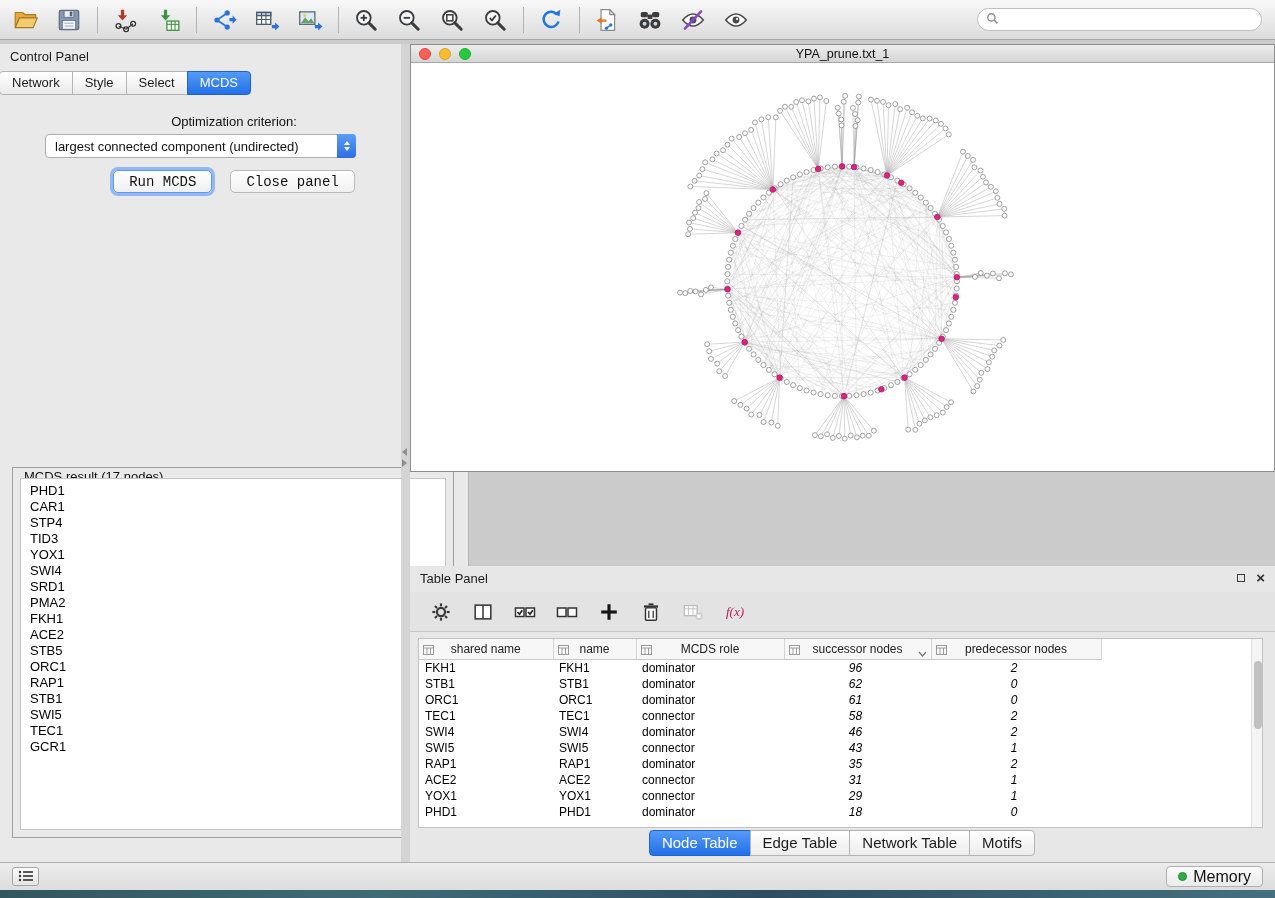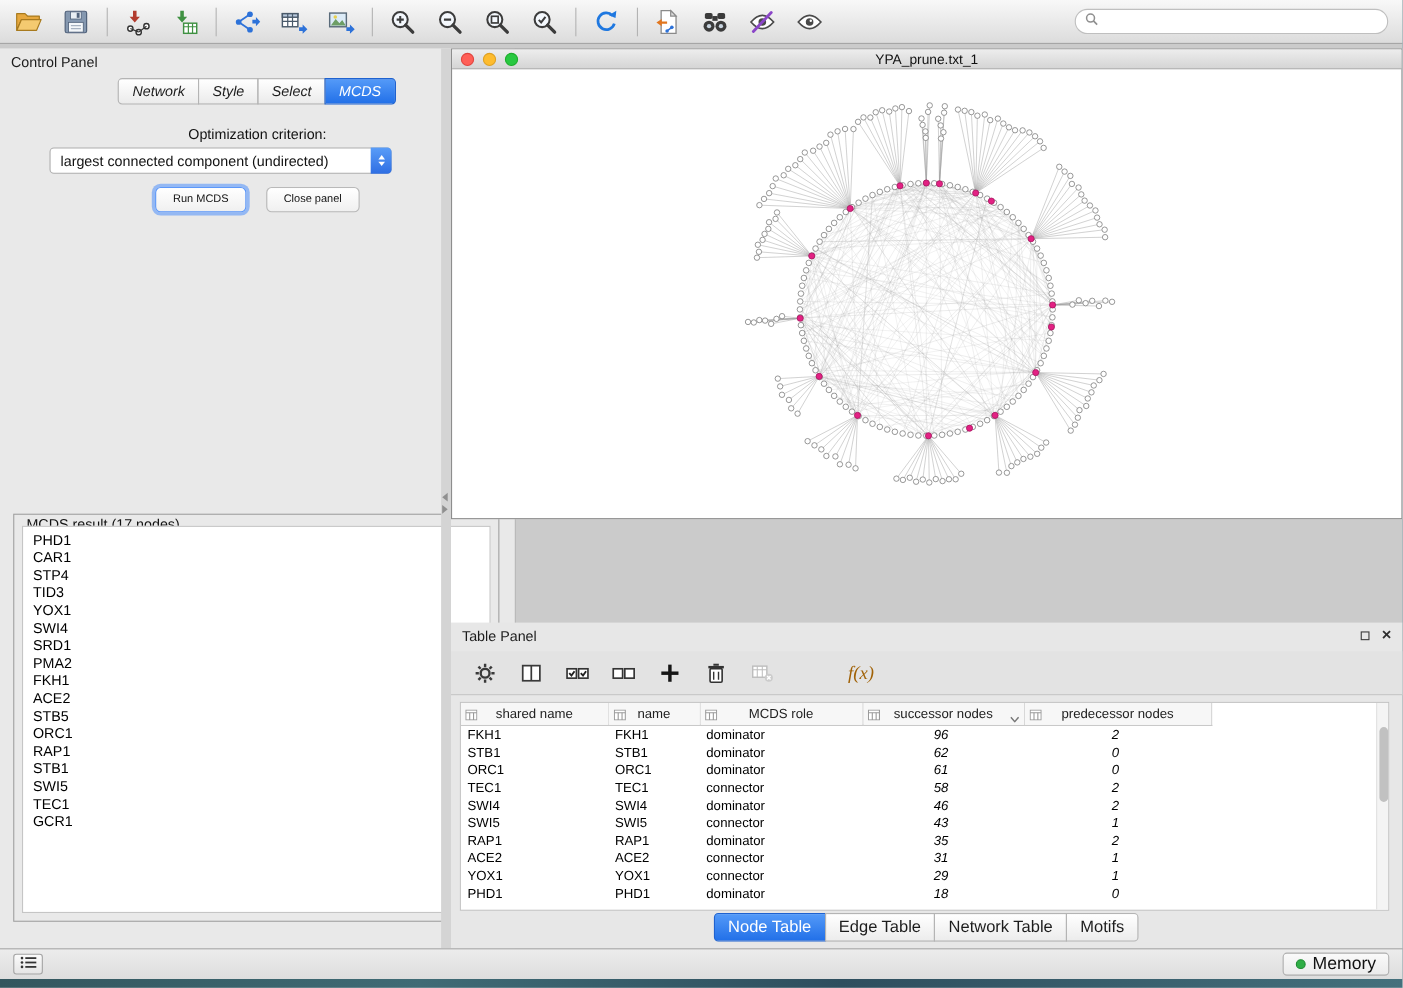--- a/index.html
+++ b/index.html
@@ -29,38 +29,38 @@
   #main { position:absolute; top:40px; bottom:28px; left:0; right:0; background:#cbcbcb; }
 
   
   #control-panel { position:absolute; left:0; top:4px; bottom:0; width:469px;
     background:#e9e9e9; border-right:1px solid #b5b5b5; }
   .panel-titlebar { height:24px; display:flex; align-items:center; padding:0 10px;
     font-size:13px; color:#1c1c1c; }
   .panel-wincontrols { margin-left:auto; display:flex; gap:11px; align-items:center; }
   .float-icon { width:8px; height:8px; border:1.4px solid #3d3d3d; display:inline-block; }
   .close-icon { font-size:15px; font-weight:bold; color:#2e2e2e; line-height:10px; }
-  .cp-tabs { display:flex; justify-content:center; margin-top:3px;font-style:italic; }
+  .cp-tabs { display:flex; justify-content:flex-start; margin-top:3px; }
   .cp-tab { font-size:13px; padding:3px 12px 4px; background:linear-gradient(#ffffff,#ebebeb);
     border:1px solid #b4b4b4; margin-left:-1px; color:#1c1c1c; }
   .cp-tab:first-child { border-radius:4px 0 0 4px; }
   .cp-tab:last-child { border-radius:0 4px 4px 0; }
   .cp-tab.selected { background:linear-gradient(#549af8,#2270e8); color:#fff; border-color:#1f62cf; }
   .opt-label { position:absolute; top:70px; left:0; right:0; text-align:center; font-size:13px; color:#111; }
   .dropdown { position:absolute; left:45px; top:90px; width:311px; height:24px; background:#fff;
     border:1px solid #adadad; border-radius:4px; display:flex; align-items:center;
     font-size:13px; padding-left:9px; color:#111; }
   .dropdown-stepper { position:absolute; right:-1px; top:-1px; bottom:-1px; width:19px;
     background:linear-gradient(#5a9df8,#2e6ee3); border-radius:0 4px 4px 0;
     display:flex; flex-direction:column; align-items:center; justify-content:center; gap:2px; }
   .tri-up { width:0; height:0; border-left:3.5px solid transparent; border-right:3.5px solid transparent; border-bottom:4px solid #fff; }
   .tri-down { width:0; height:0; border-left:3.5px solid transparent; border-right:3.5px solid transparent; border-top:4px solid #fff; }
   .btn-row { position:absolute; top:126px; left:0; right:0; display:flex; justify-content:center; gap:18px; }
-  .mac-btn { font-size:10px; height:23px; padding:0 15px; background:linear-gradient(#ffffff,#f0f0f0);
-    border:1px solid #b9b9b9; border-radius:5px; color:#111; font-family:Liberation Sans, sans-serif; }
+  .mac-btn { font-size:14px; height:23px; padding:0 15px; background:linear-gradient(#ffffff,#f0f0f0);
+    border:1px solid #b9b9b9; border-radius:5px; color:#111; font-family:Liberation Mono, monospace; }
   .mac-btn.focused { box-shadow:0 0 0 3px rgba(92,152,250,.6); border-color:#5c98fa; }
   .groupbox { position:absolute; left:12px; right:14px; top:423px; height:371px; border:1px solid #a0a0a0; }
   .groupbox-label { position:absolute; top:-9px; left:6px; background:#e9e9e9; padding:0 5px; font-size:13px; color:#111;margin-top:10px; }
   .groupbox-inner { position:absolute; left:7px; right:7px; top:10px; bottom:7px; background:#fff;
     border:1px solid #c5c5c5; overflow-y:auto; padding-top:4px; }
   .mcds-item { font-size:13px; line-height:16px; padding-left:9px; color:#000; }
 
   
   #splitter { position:absolute; left:401px; width:9px; top:4px; bottom:0; background:#d4d4d4; }
   .split-grip { position:absolute; top:404px; left:1px; display:flex; flex-direction:column; gap:3px; }
@@ -78,21 +78,21 @@
   .light.yellow { background:#febc2e; border:1px solid #dea123; }
   .light.green { background:#28c840; border:1px solid #1dad2b; }
   #network-canvas { display:block; width:100%; height:calc(100% - 19px); }
 
   
   #table-panel { position:absolute; left:410px; right:0; top:526px; bottom:0; background:#e7e7e7; }
   .tp-toolbar { position:absolute; top:26px; left:0; right:0; height:40px; background:#e3e3e3;
     border-bottom:1px solid #c6c6c6; display:flex; align-items:center; gap:16px; padding-left:18px; }
   .tp-btn { width:26px; height:26px; display:flex; align-items:center; justify-content:center; }
   .tp-btn svg { display:block; }
-  .fx-label { font-family:"Liberation Serif", serif; font-style:italic; font-size:17px; color:#a16207; padding-left:4px;margin-left:45px; }
+  .fx-label { font-family:"Liberation Serif", serif; font-style:italic; font-size:13px; color:#be185d; padding-left:4px; }
   .table-wrap { position:absolute; top:72px; left:8px; right:12px; bottom:34px; background:#fff;
     border:1px solid #c2c2c2; overflow:hidden; }
   .table-wrap table { border-collapse:collapse; table-layout:fixed; width:682px; }
   .table-wrap th { background:#f7f7f7; border-right:1px solid #d4d4d4; border-bottom:1px solid #c9c9c9;
     font-weight:normal; font-size:12px; height:20px; position:relative; color:#222; }
   .hdr-icon { position:absolute; left:4px; top:5px; }
   .hdr-caret { position:absolute; right:4px; top:7px; }
   .table-wrap td { font-size:12px; height:16px; line-height:16px; padding:0 6px;
     white-space:nowrap; overflow:hidden; color:#000; }
   .table-wrap td.num { text-align:center; padding-right:10px;font-style:italic; }

